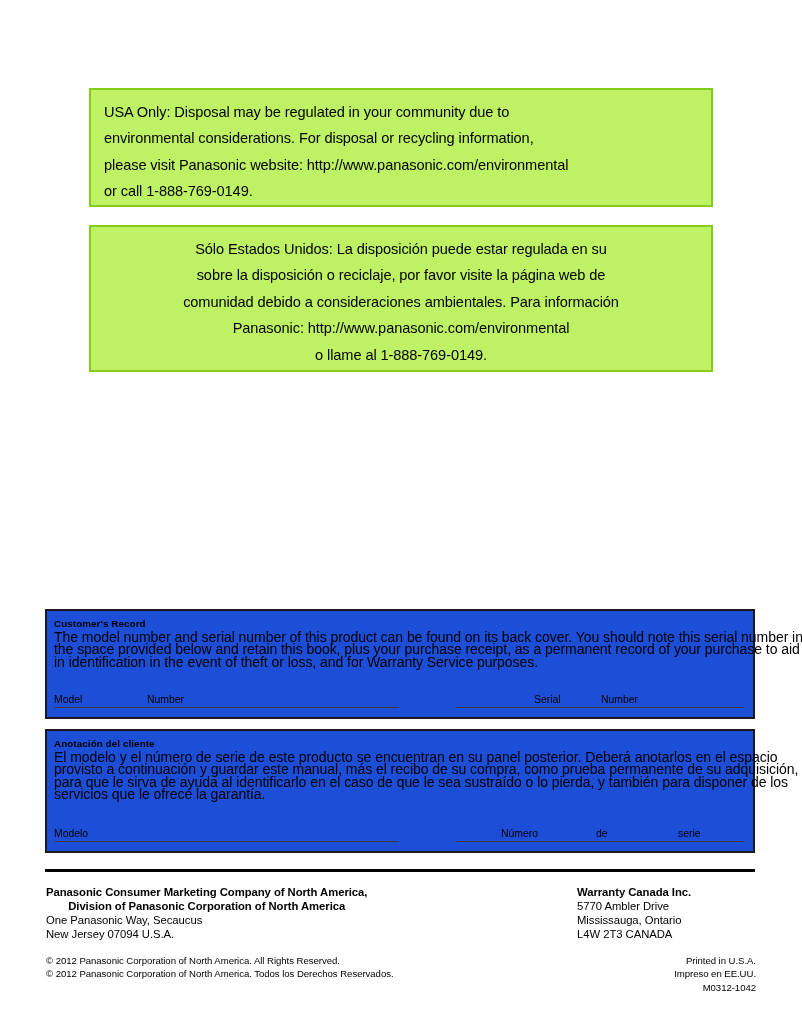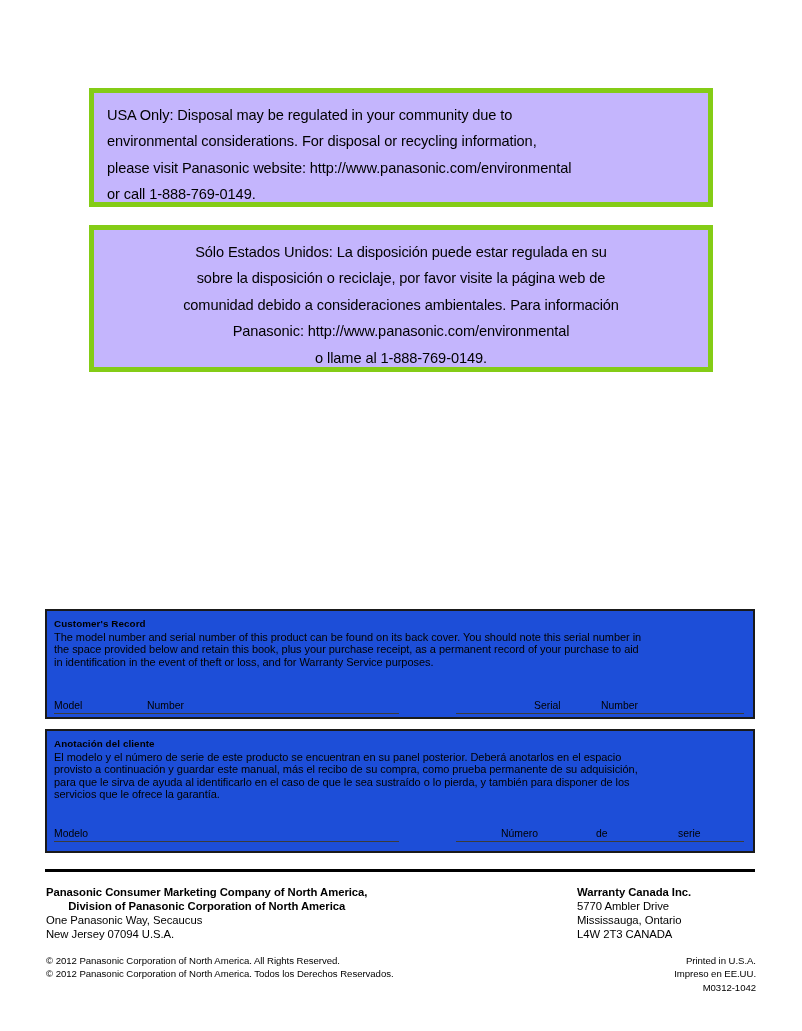--- a/index.html
+++ b/index.html
@@ -17,23 +17,23 @@
     position: relative;
     width: 802px;
     height: 1031px;
     background: #ffffff;
     overflow: hidden;
   }
 
   
   .notice-box {
     position: absolute;
-    border: 5px solid #84cc16;
+    border: 2px solid #84cc16;
     box-sizing: border-box;
-    background: #c4b5fd;
+    background: #bef264;
   }
   #notice-en {
     left: 89px;
     top: 88px;
     width: 624px;
     height: 119px;
     padding: 9px 13px 0 13px;
   }
   #notice-es {
     left: 89px;
@@ -71,36 +71,36 @@
     height: 124px;
     padding: 6px 17px 0 7px;
   }
   .record-title {
     font-size: 9.8px;
     font-weight: bold;
     line-height: 13.5px;
     letter-spacing: 0.1px;
   }
   .record-body {
-    font-size: 11px;
+    font-size: 14px;
     line-height: 12.6px;
     letter-spacing: -0.05px;
   }
   .record-body .rb-line {
     white-space: nowrap;
   }
 
   
   .fill-row {
     position: absolute;
     left: 7px;
     right: 7px;
     height: 18px;
   }
-  #record-en .fill-row { bottom: 3px; }
+  #record-en .fill-row { bottom: 9px; }
   #record-es .fill-row { bottom: 9px; }
 
   .fill-field {
     position: absolute;
     bottom: 0;
     border-bottom: 1px solid #3b3b3b;
     height: 17px;
   }
   .fill-field .fl {
     position: absolute;

